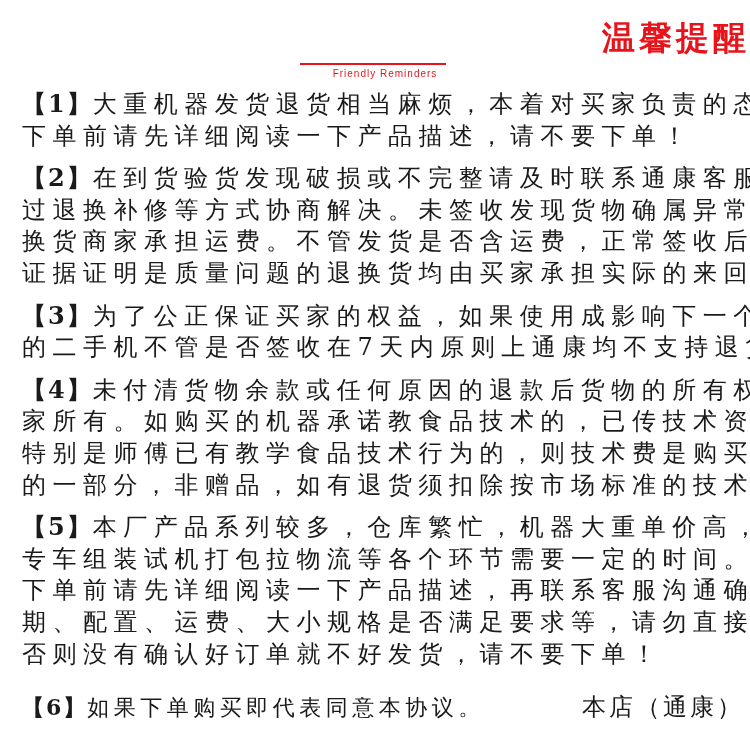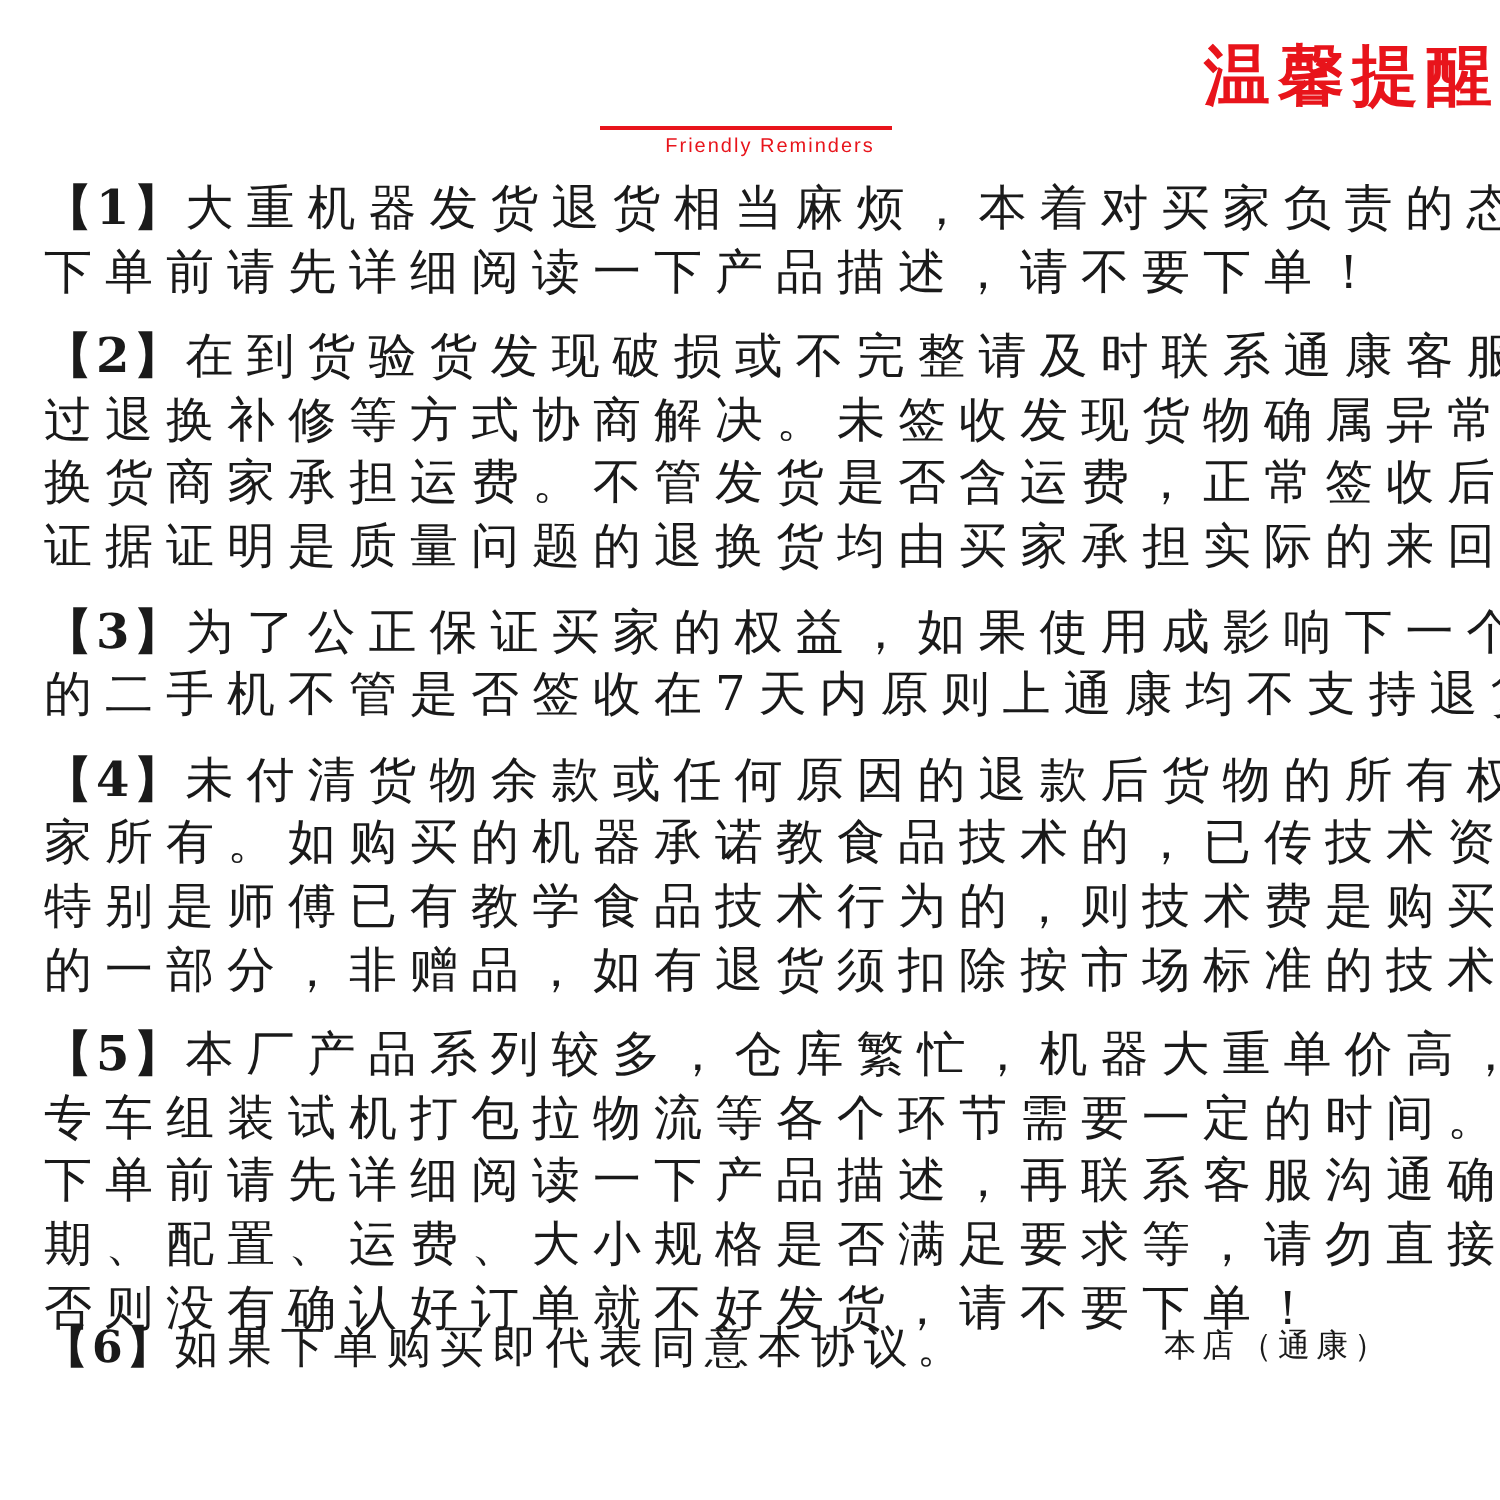--- a/index.html
+++ b/index.html
@@ -72,37 +72,36 @@
     .num {
       font-weight: bold;
       letter-spacing: 2px;
     }
     .item + .item {
       margin-top: 10px;
     }
     .last-row {
       position: absolute;
       left: 22px;
-      top: 659px;
+      top: 692px;
       width: 710px;
       font-size: 22px;
       line-height: 30px;
       white-space: nowrap;
       color: #1a1a1a;
     }
     .last-text {
       letter-spacing: 4.5px;
     }
     .signature {
       position: absolute;
       left: 560px;
       top: 0;
       letter-spacing: 3px;
-      font-size: 16px;
-      font-family: Liberation Serif, serif;
+      font-size: 24px;
     }
   </style>
 </head>
 <body>
 
 <div class="header">
   <h1 class="title">温馨提醒</h1>
 </div>
 <div class="rule"></div>
 <div class="subtitle">Friendly Reminders</div>

